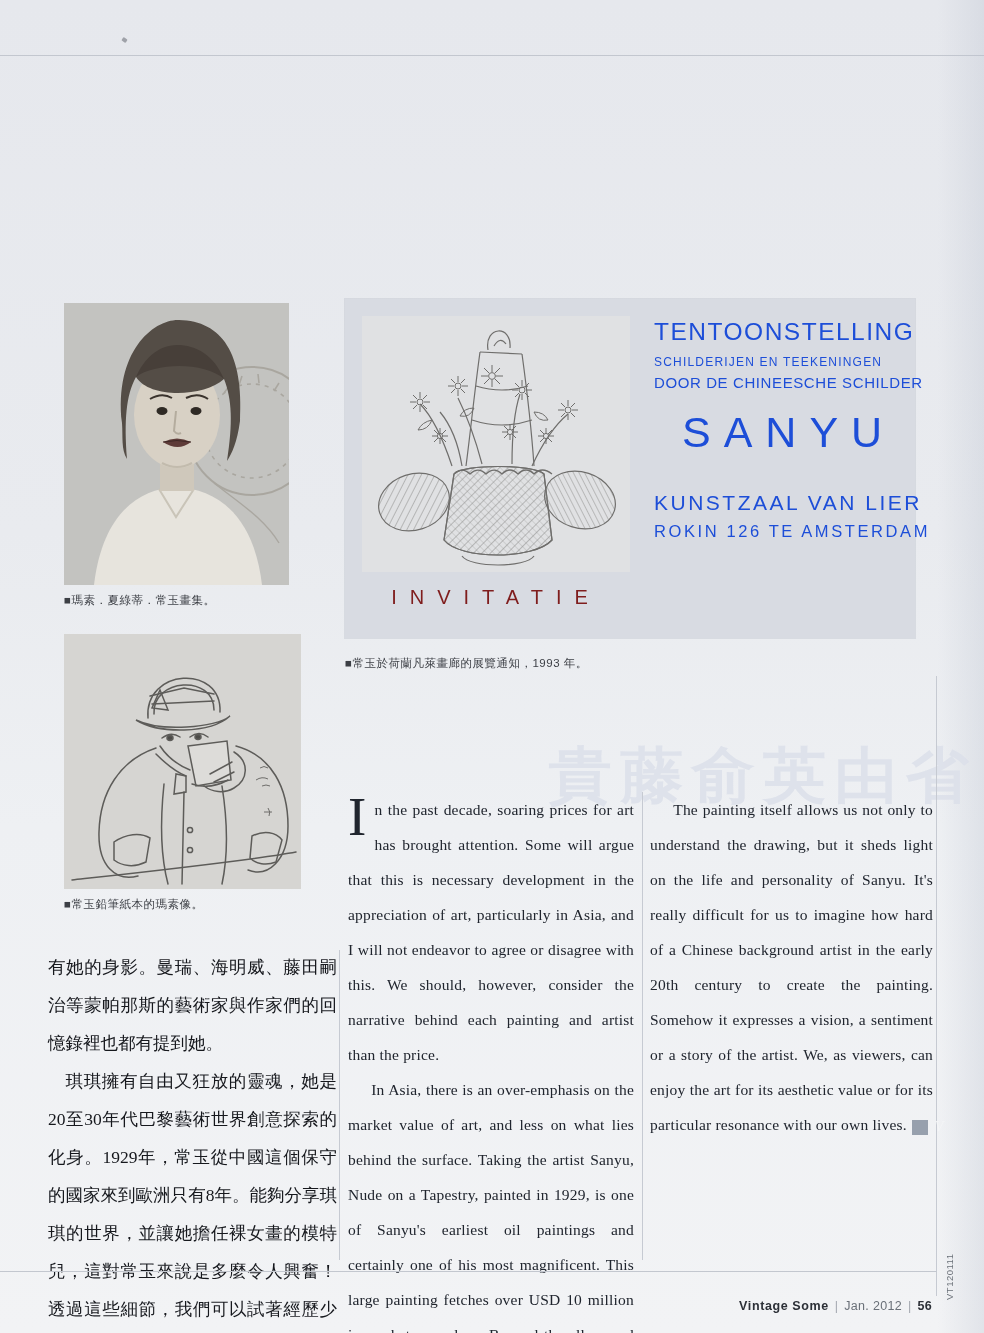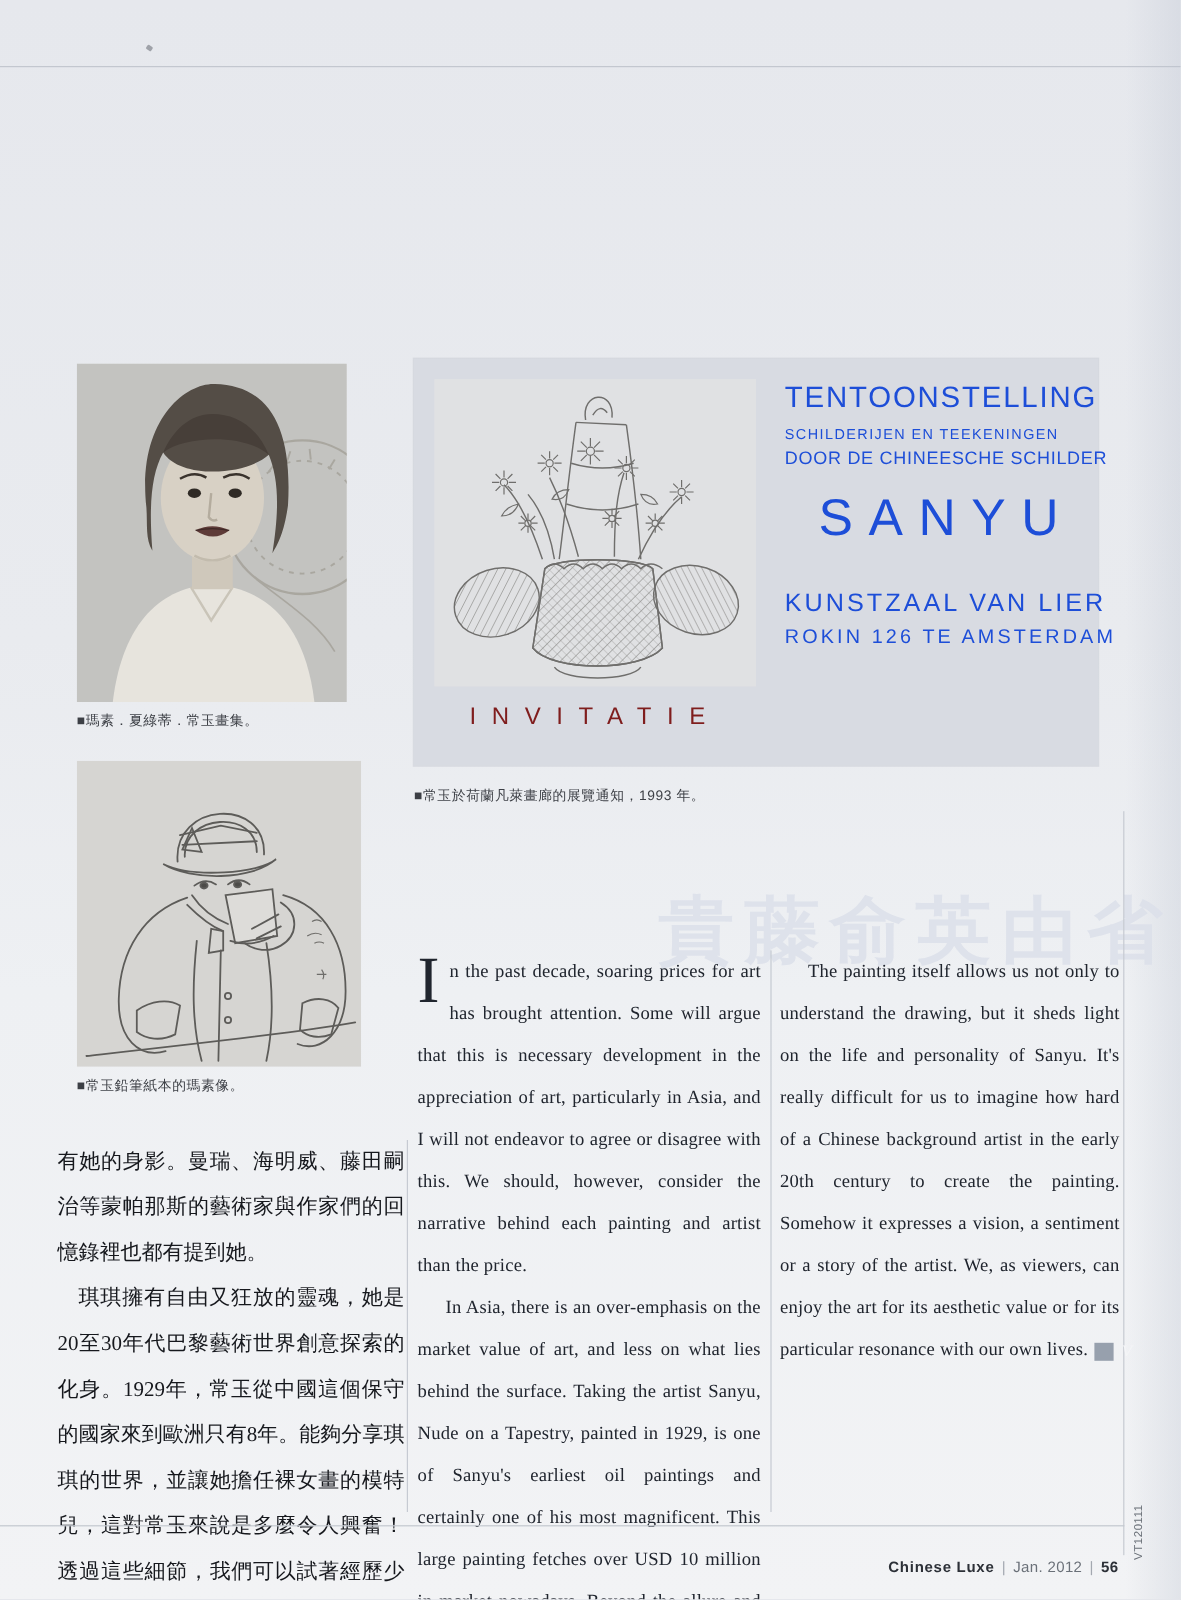--- a/index.html
+++ b/index.html
@@ -267,17 +267,17 @@
     <p><span class="dropcap">I</span><span>n the past decade, soaring prices for art has brought attention. Some will argue that this is necessary development in the appreciation of art, particularly in Asia, and I will not endeavor to agree or disagree with this. We should, however, consider the narrative behind each painting and artist than the price.</span></p>
     <p class="pind">In Asia, there is an over-emphasis on the market value of art, and less on what lies behind the surface. Taking the artist Sanyu, Nude on a Tapestry, painted in 1929, is one of Sanyu's earliest oil paintings and certainly one of his most magnificent. This large painting fetches over USD 10 million in market nowadays. Beyond the allure and the</p>
   </div>
 
   <div class="col col-en col-en2">
     <p class="pind"><span>The painting itself allows us not only to understand the drawing, but it sheds light on the life and personality of Sanyu. It's really difficult for us to imagine how hard of a Chinese background artist in the early 20th century to create the painting. Somehow it expresses a vision, a sentiment or a story of the artist. We, as viewers, can enjoy the art for its aesthetic value or for its particular resonance with our own lives.</span><span class="endmark">V</span></p>
   </div>
 
   <div class="hline" style="left:0;top:1271px;width:937px;"></div>
   <div class="folio">
-    <span class="mag">Chinese Luxe</span><span class="sep">|</span><span>Jan. 2012</span><span class="sep">|</span><span class="num">56</span>
+    <span class="mag">Vintage Some</span><span class="sep">|</span><span>Jan. 2012</span><span class="sep">|</span><span class="num">56</span>
   </div>
   <div class="side-code">VT120111</div>
 
 </div>
 
 </body></html>

